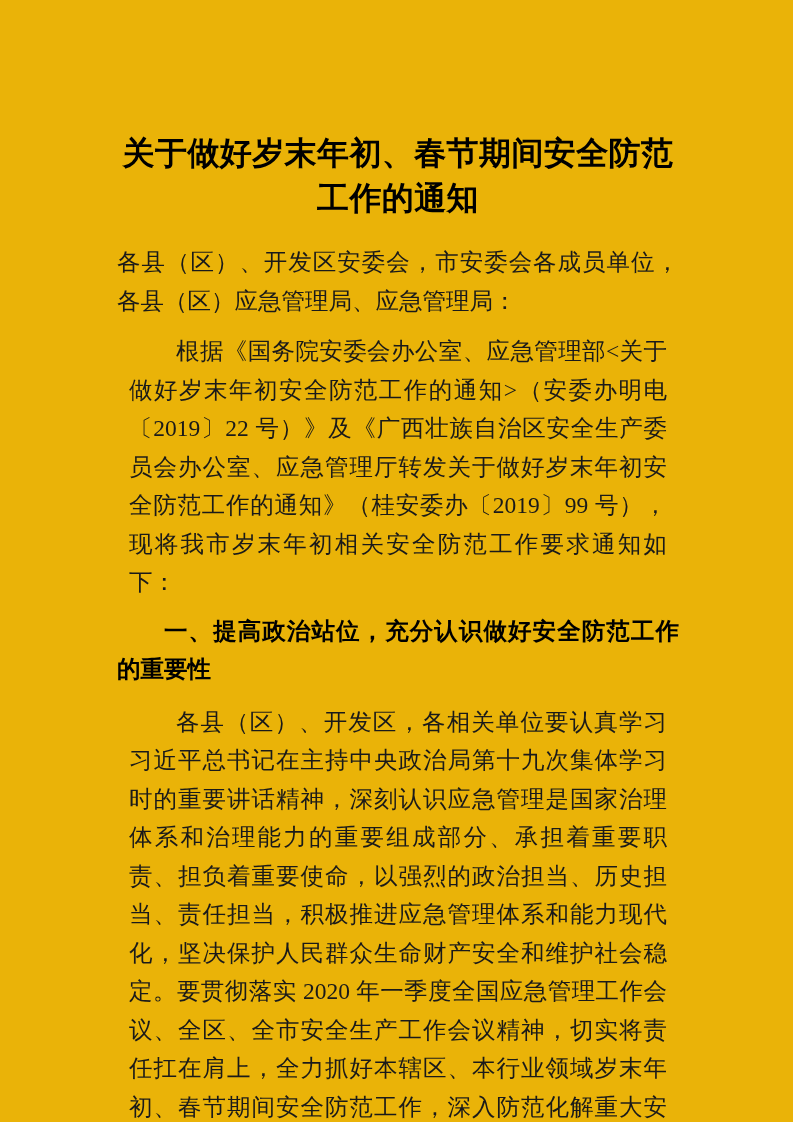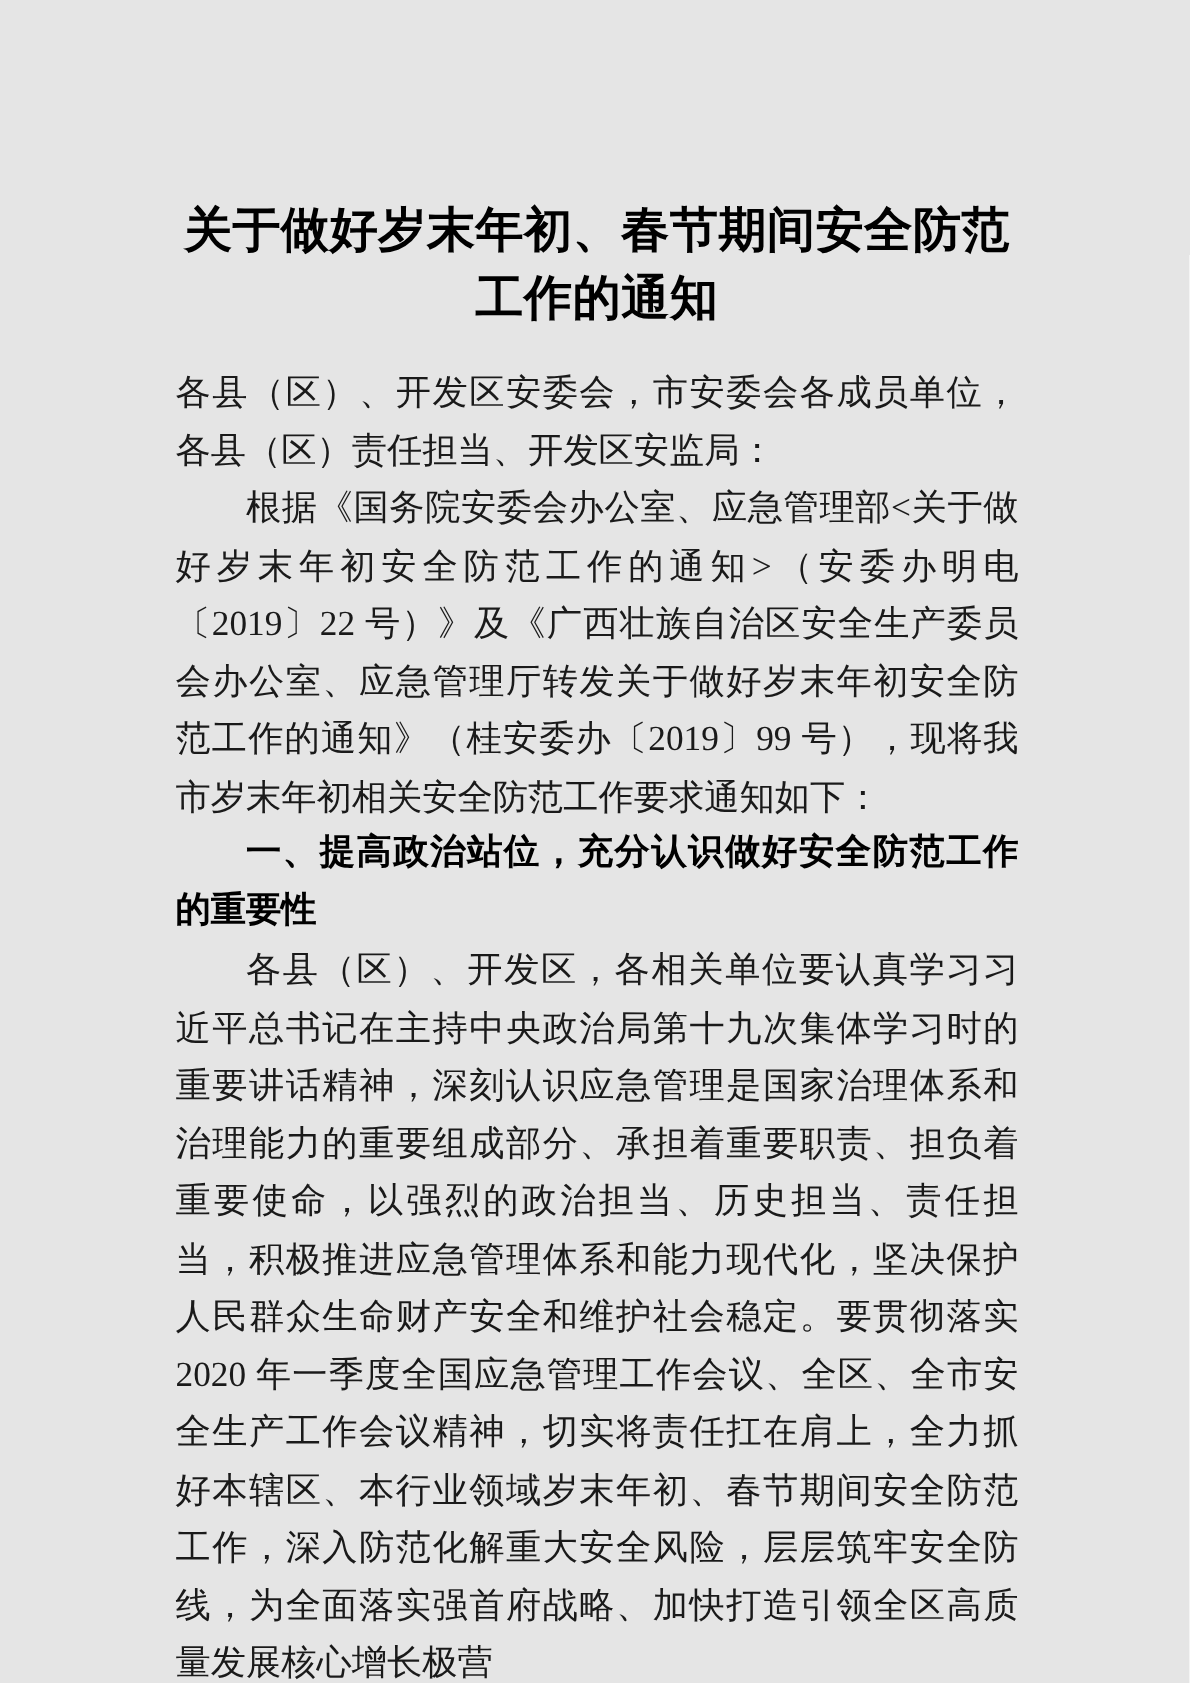--- a/index.html
+++ b/index.html
@@ -4,21 +4,21 @@
 <style>
   html, body {
     margin: 0;
     padding: 0;
     background: #ffffff;
   }
   .page {
     position: relative;
     width: 793px;
     height: 1122px;
-    background: #e5e5e5;
+    background: #eab308;
     overflow: hidden;
     box-sizing: border-box;
   }
   .content {
     position: absolute;
     left: 117px;
     top: 131px;
     width: 562px;
   }
   .doc-title {
@@ -40,21 +40,21 @@
     margin: 0;
     text-align: justify;
     text-justify: inter-character;
     white-space: pre-wrap;
   }
   .body-para {
     font-family: "Liberation Serif", "DejaVu Serif", serif;
     font-size: 23.5px;
     line-height: 38.5px;
     color: #1a1a1a;
-    margin: 0;
+    margin: 12px;
     text-align: justify;
     text-justify: inter-character;
     text-indent: 2em;
     white-space: pre-wrap;
   }
   .section-heading {
     font-family: Liberation Mono, monospace;
     font-weight: bold;
     font-size: 23.5px;
     line-height: 38.5px;
@@ -67,21 +67,21 @@
   }
 </style>
 </head>
 <body>
 
 <div class="page">
   <div class="content">
 
     <h1 class="doc-title">关于做好岁末年初、春节期间安全防范工作的通知</h1>
 
-    <p class="salutation">各县（区）、开发区安委会，市安委会各成员单位，各县（区）责任担当、开发区安监局：</p>
+    <p class="salutation">各县（区）、开发区安委会，市安委会各成员单位，各县（区）应急管理局、应急管理局：</p>
 
     <p class="body-para">根据《国务院安委会办公室、应急管理部&lt;关于做好岁末年初安全防范工作的通知&gt;（安委办明电〔2019〕22 号）》及《广西壮族自治区安全生产委员会办公室、应急管理厅转发关于做好岁末年初安全防范工作的通知》（桂安委办〔2019〕99 号），现将我市岁末年初相关安全防范工作要求通知如下：</p>
 
     <p class="section-heading">一、提高政治站位，充分认识做好安全防范工作的重要性</p>
 
     <p class="body-para">各县（区）、开发区，各相关单位要认真学习习近平总书记在主持中央政治局第十九次集体学习时的重要讲话精神，深刻认识应急管理是国家治理体系和治理能力的重要组成部分、承担着重要职责、担负着重要使命，以强烈的政治担当、历史担当、责任担当，积极推进应急管理体系和能力现代化，坚决保护人民群众生命财产安全和维护社会稳定。要贯彻落实 2020 年一季度全国应急管理工作会议、全区、全市安全生产工作会议精神，切实将责任扛在肩上，全力抓好本辖区、本行业领域岁末年初、春节期间安全防范工作，深入防范化解重大安全风险，层层筑牢安全防线，为全面落实强首府战略、加快打造引领全区高质量发展核心增长极营</p>
 
   </div>
 </div>
 

